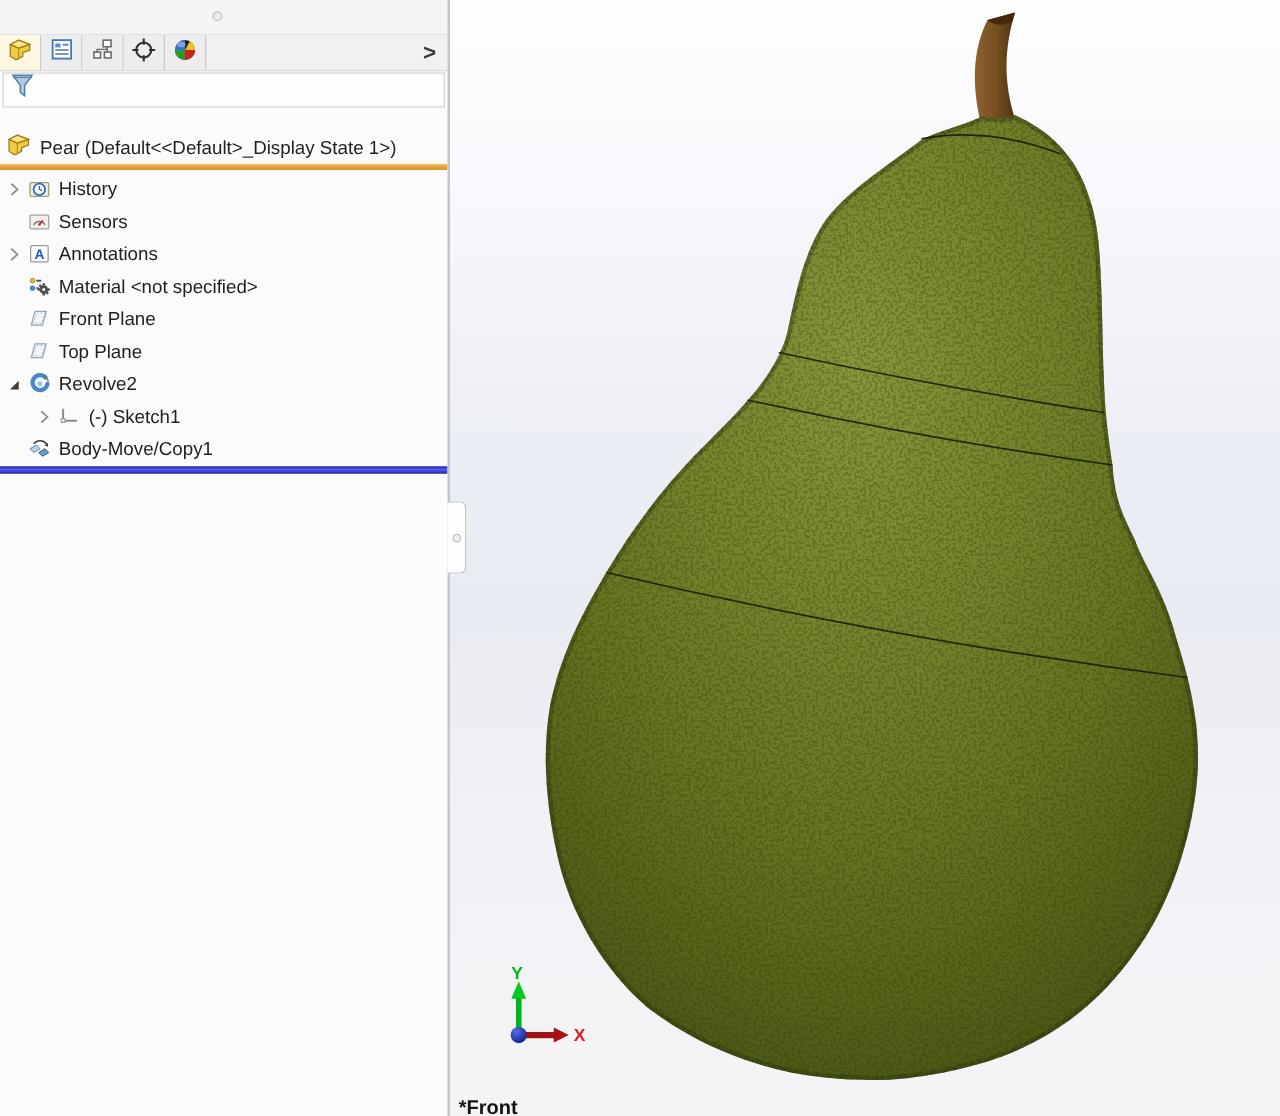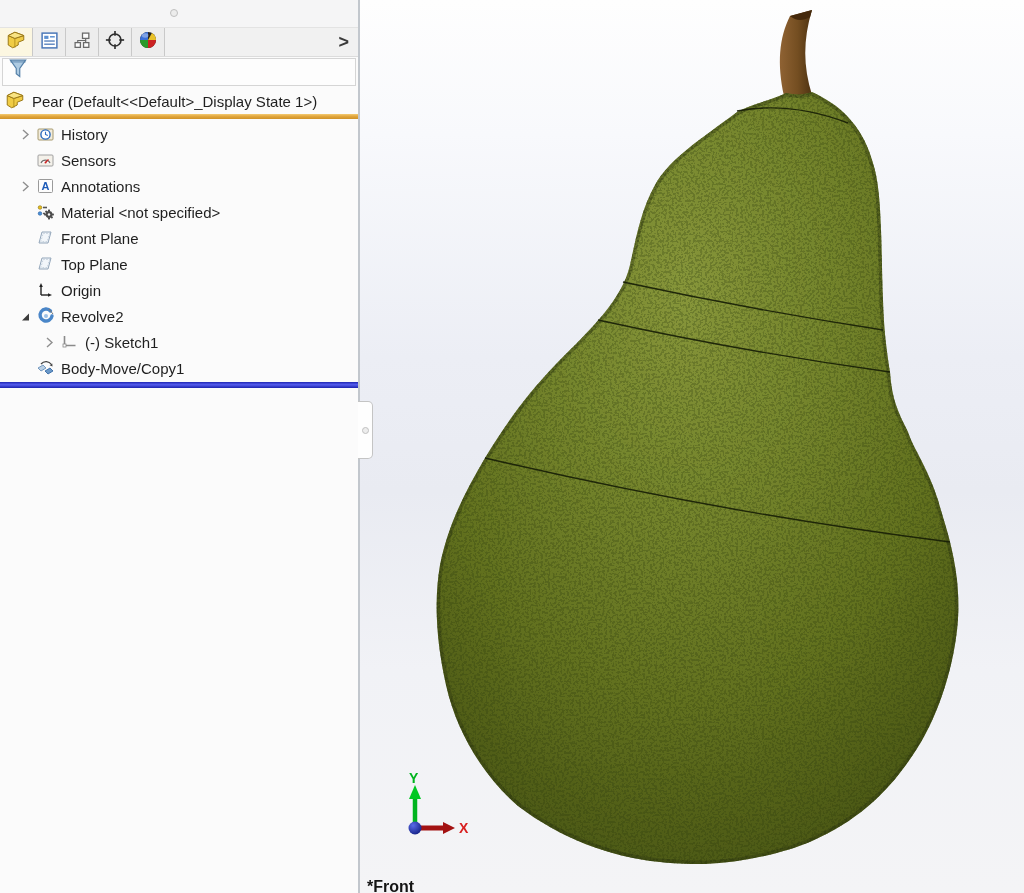--- a/index.html
+++ b/index.html
@@ -13,24 +13,24 @@
     background:#ececec;border:1px solid #bfbfbf;box-sizing:border-box;}
   .tabbar{height:28px;background:#f1f1f1;display:flex;align-items:stretch;position:relative;
     border-bottom:1px solid #dcdcdc;}
   .tab{width:33px;display:flex;align-items:center;justify-content:center;
     border-right:1px solid #c9c9c9;background:#ededed;box-sizing:border-box;}
   .tab.active{background:#fcf7e1;}
   .chevron{position:absolute;right:9px;top:1px;font-size:18px;font-weight:700;color:#3a3a3a;
     cursor:pointer;line-height:26px;}
   .filter-row{margin:1px 2px 0 2px;height:28px;border:1px solid #d5d5d5;background:#fdfdfd;
     display:flex;align-items:center;padding-left:5px;box-sizing:border-box;}
-  .title-row{height:25px;display:flex;align-items:center;padding-left:5px;gap:7px;margin-top:3px;}
+  .title-row{height:25px;display:flex;align-items:center;padding-left:5px;gap:7px;margin-top:20px;}
   .title-row .lbl{font-size:15px;color:#1f1f1f;white-space:nowrap;}
   .freeze-bar{height:5px;background:linear-gradient(180deg,#f3ca72 0%,#e2a73e 45%,#cf9227 100%);}
-  .tree{padding-top:2px;padding-left:14px;}
+  .tree{padding-top:2px;}
   .row{height:26px;display:flex;align-items:center;font-size:15px;color:#1f1f1f;cursor:default;}
   .row .arrow{width:13px;height:11px;margin-left:7px;flex:none;display:flex;align-items:center;}
   .row.indent .arrow{margin-left:31px;}
   .row .ticon{width:19px;height:18px;margin:0 6px 0 2px;flex:none;display:flex;
     align-items:center;justify-content:center;}
   .row .lbl{white-space:nowrap;}
   .rollback-bar{height:6px;margin-top:1px;
     background:linear-gradient(180deg,#1e25b4 0%,#545ced 45%,#1c23ae 100%);}
 
   .divider{position:absolute;left:358px;top:0;width:2px;height:893px;background:#c2c7cd;}
@@ -224,32 +224,20 @@
         <span class="ticon">
           <svg width="18" height="18" viewBox="0 0 18 18">
             <polygon points="5,3 14,3 11,14 2,14" fill="#f2f6fa" stroke="#93a6ba" stroke-width="1"></polygon>
             <polygon points="6.2,4.4 12.6,4.4 10.2,12.6 3.8,12.6" fill="none" stroke="#b9c6d4" stroke-width="0.8" stroke-dasharray="1.6 1.4"></polygon>
           </svg>
         </span>
         <span class="lbl">Top Plane</span>
       </div>
 
 
-      <div class="row">
-        <span class="arrow"></span>
-        <span class="ticon">
-          <svg width="18" height="18" viewBox="0 0 18 18">
-            <line x1="4" y1="14" x2="4" y2="5" stroke="#222" stroke-width="1.4"></line>
-            <polygon points="4,2 2.2,6 5.8,6" fill="#222"></polygon>
-            <line x1="4" y1="14" x2="12" y2="14" stroke="#222" stroke-width="1.4"></line>
-            <polygon points="15,14 11,12.2 11,15.8" fill="#222"></polygon>
-          </svg>
-        </span>
-        <span class="lbl">Origin</span>
-      </div>
 
       <div class="row">
         <span class="arrow">
           <svg width="9" height="11" viewBox="0 0 9 11">
               <polygon points="8,2.5 8,9.5 1,9.5" fill="#3c3c3c"></polygon>
             </svg>
         </span>
         <span class="ticon">
           <svg width="18" height="18" viewBox="0 0 18 18">
             <path d="M13.5,4 A6,6 0 1 0 15,9" fill="none" stroke="#4a86c8" stroke-width="3.4" stroke-linecap="round"></path>

